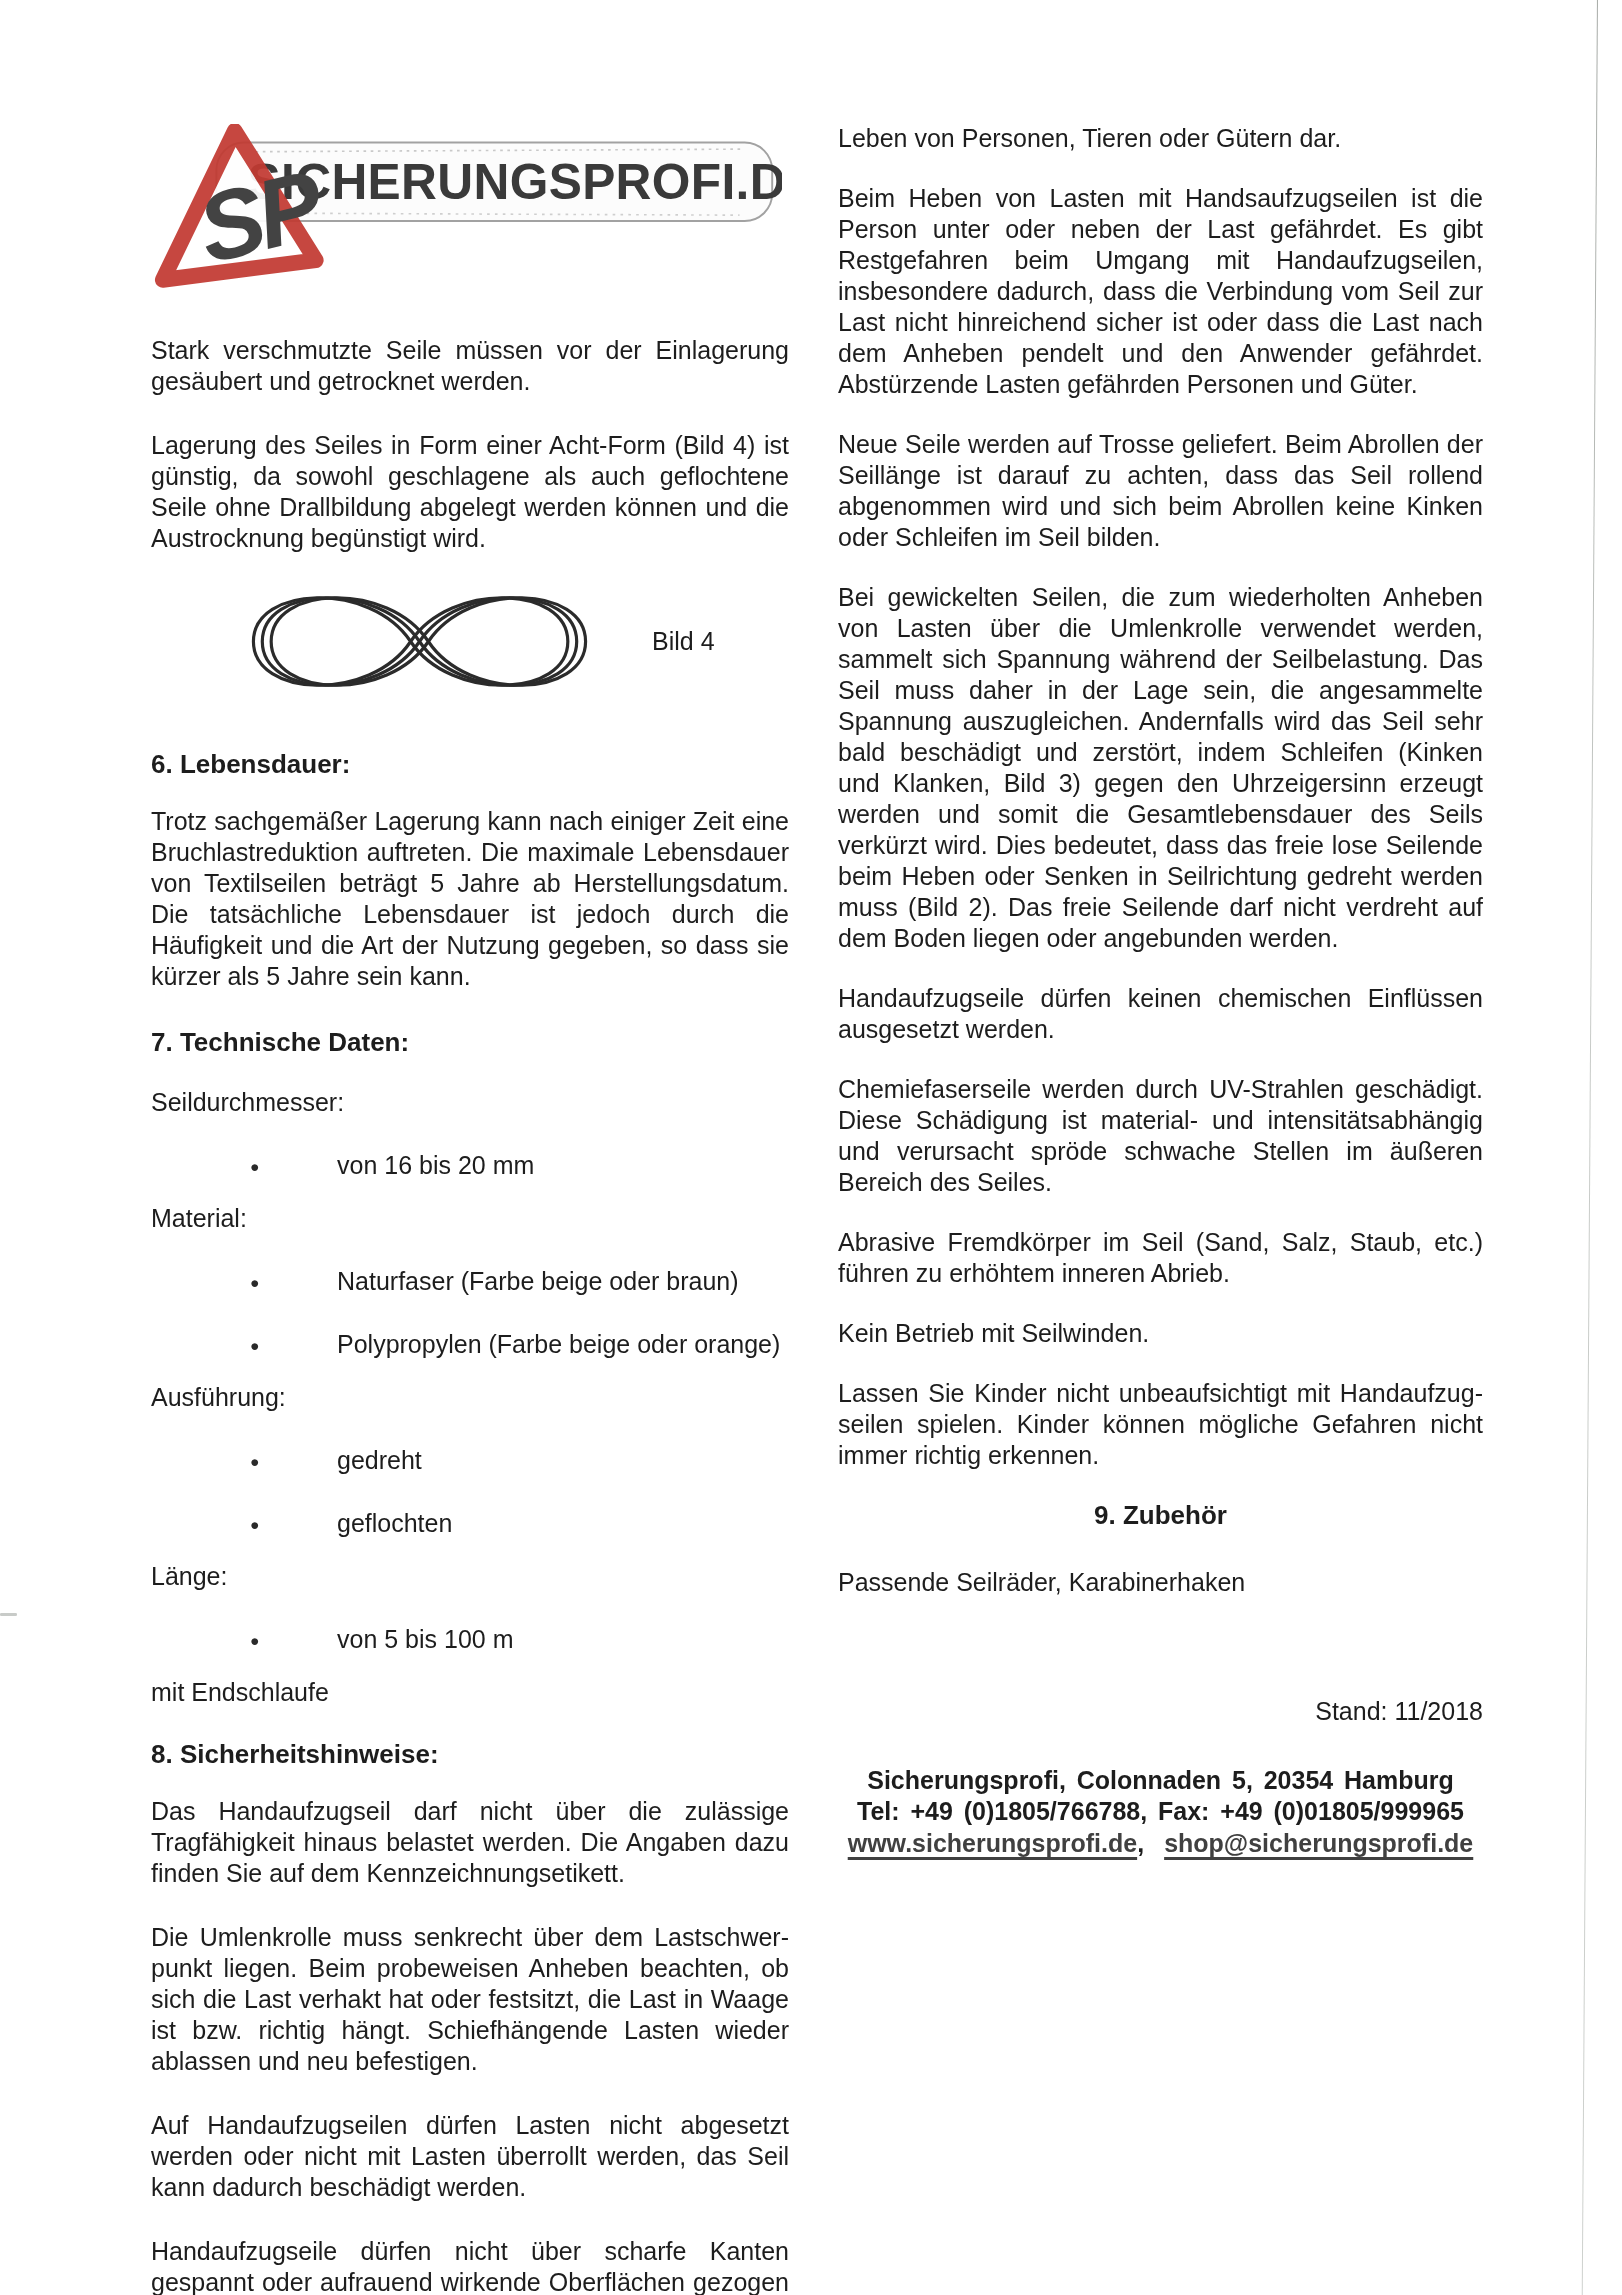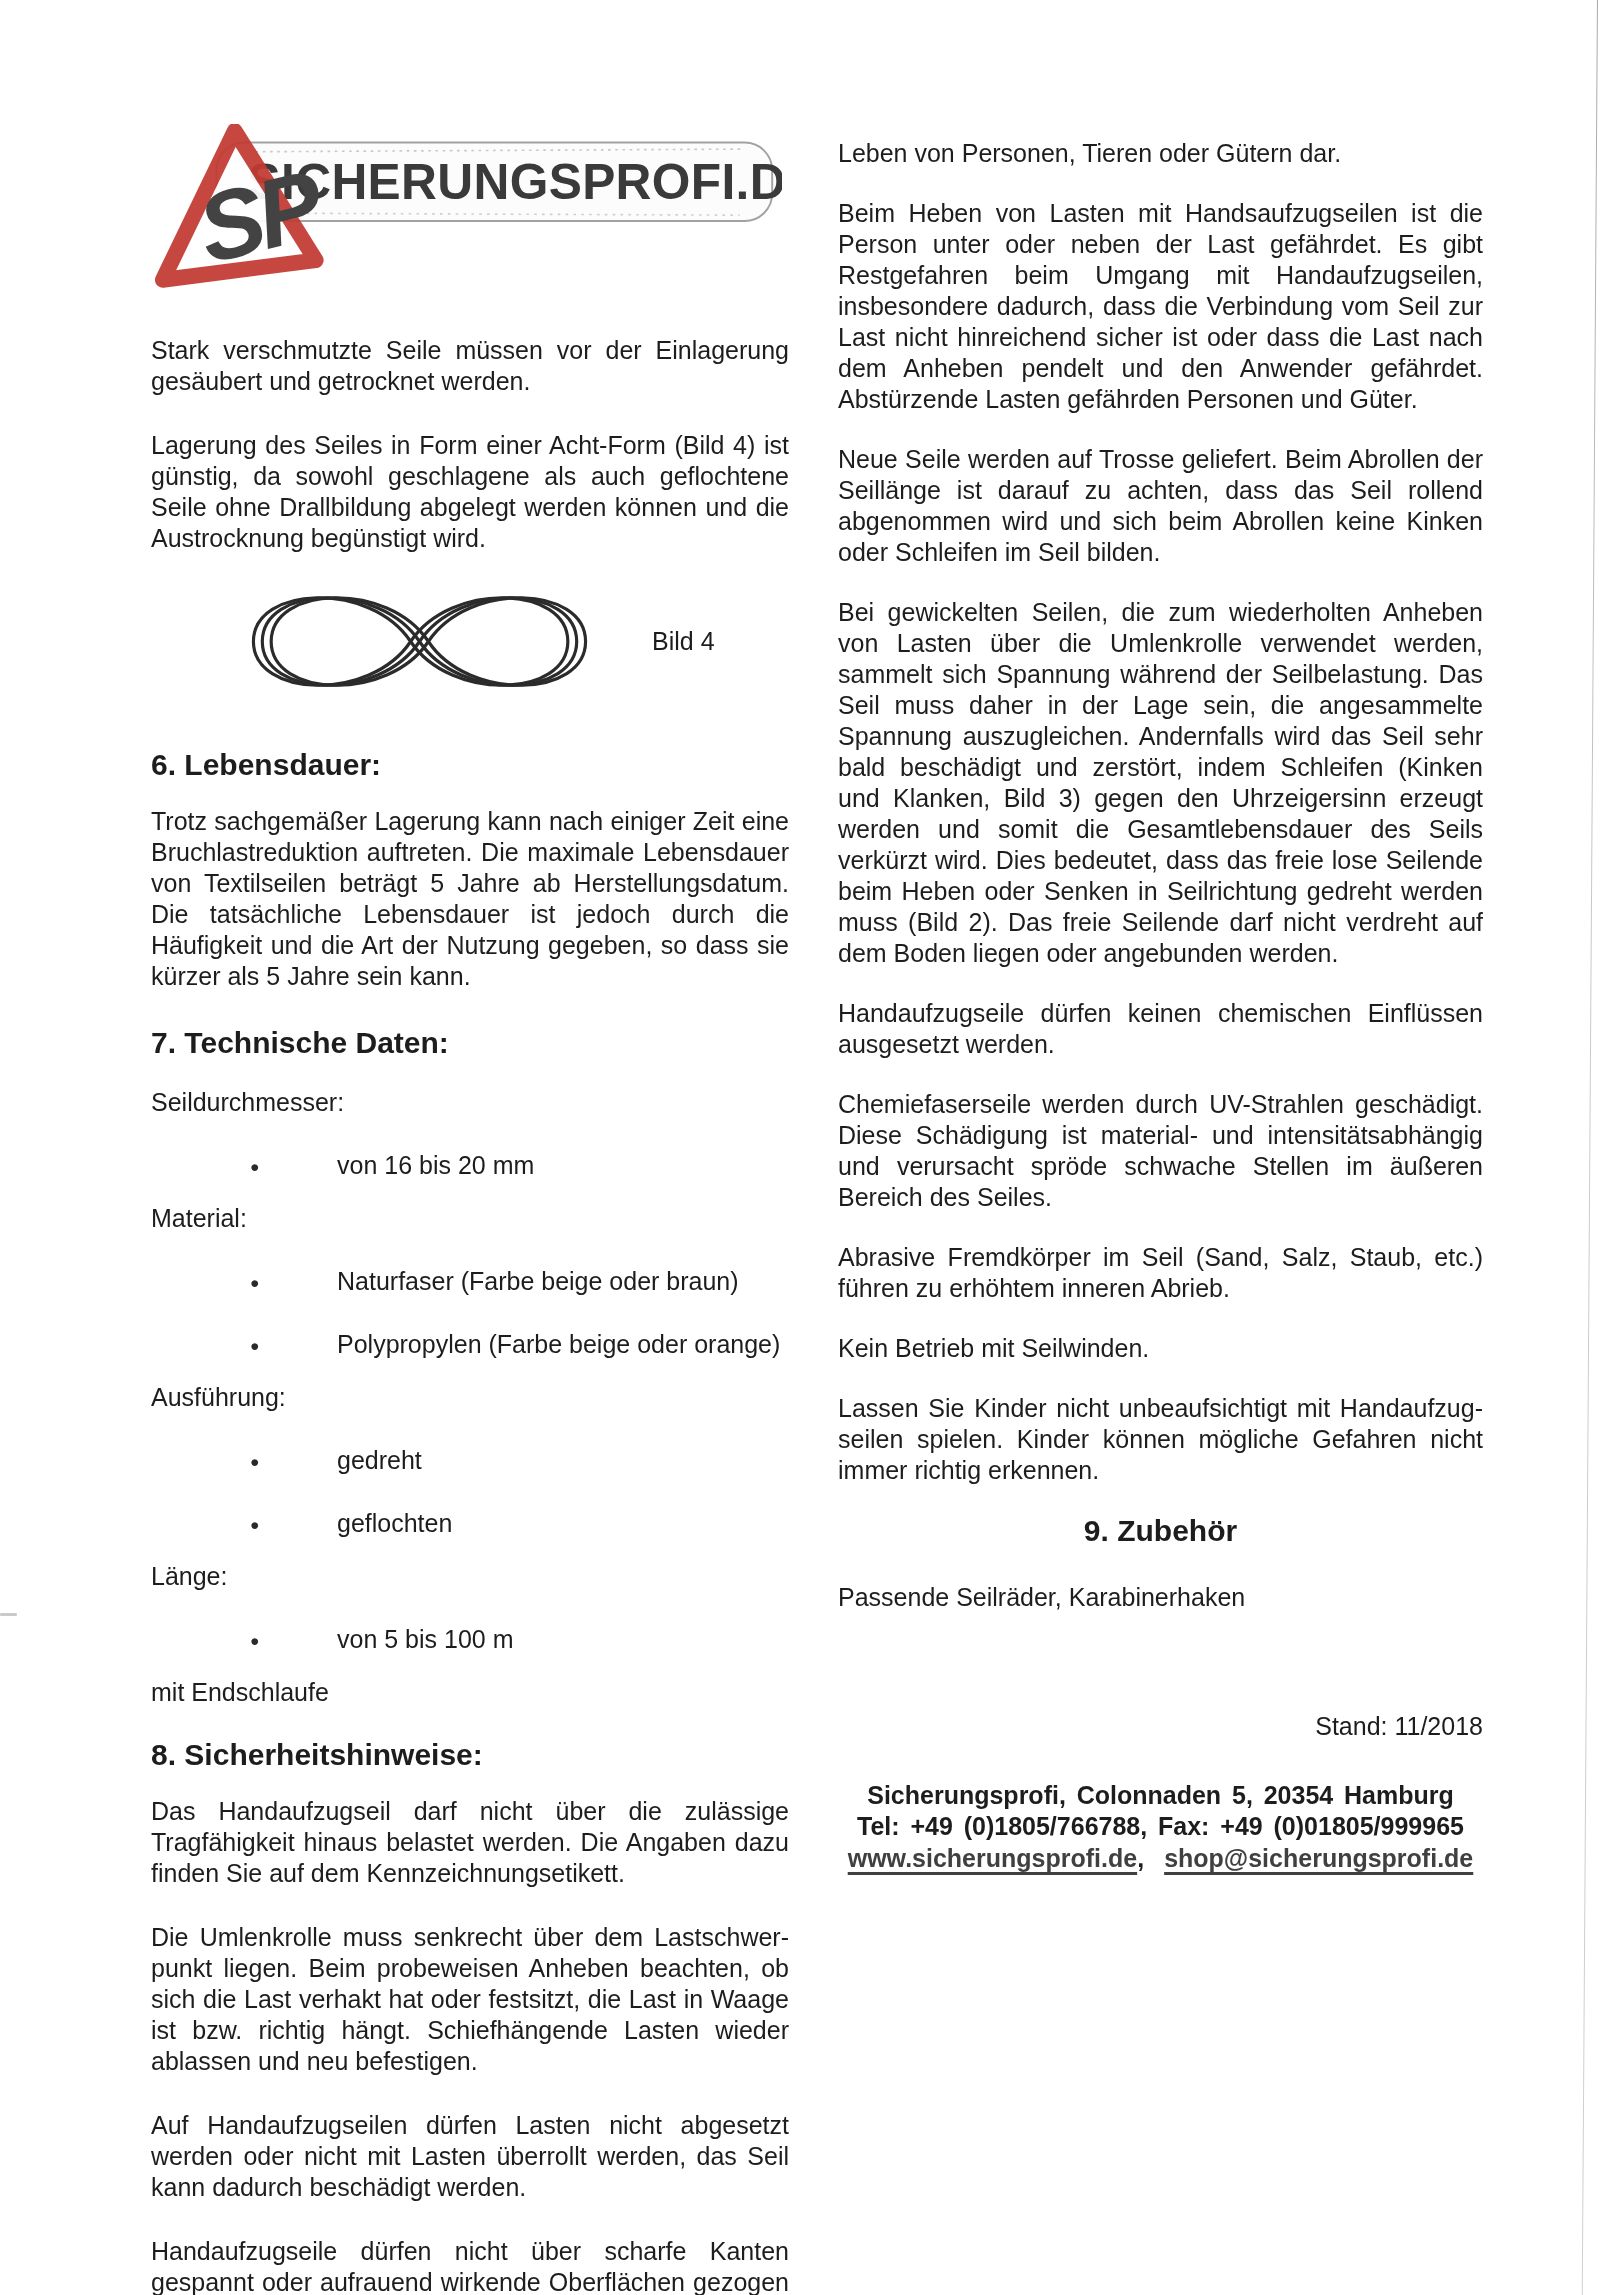--- a/index.html
+++ b/index.html
@@ -4,25 +4,25 @@
 <style>
   html, body { margin:0; padding:0; }
   body {
     width:1623px; height:2295px; position:relative; background:#ffffff;
     font-family:"Liberation Sans","DejaVu Sans",sans-serif;
     font-size:25px; line-height:31px; color:#1d1d1d;
     overflow:hidden;
   }
   .col { position:absolute; }
   .col-left  { left:151px;  top:124px; width:638px; }
-  .col-right { left:838px; top:138px; width:645px; }
+  .col-right { left:838px; top:123px; width:645px; }
   p.para { margin:0 0 33px 0; text-align:justify; }
   .col-right p.para { margin-bottom:29px; }
   p.tight { margin-bottom:17px; }
-  .heading { font-weight:bold; font-size:30px; line-height:31px; margin:0 0 26px 0; }
+  .heading { font-weight:bold; font-size:26px; line-height:31px; margin:0 0 26px 0; }
   .heading-7 { margin-bottom:29px; }
   .heading-9 { margin-top:9.2px; margin-bottom:36px;text-align:center; }
 
   
   .logo-block { width:631px; height:164px; margin:0 0 47px 0; position:relative; }
   .logo-block svg { display:block; }
 
   
   .figure-row { display:flex; align-items:center; margin:0 0 37px 72px;text-align:center; }
   .figure-row svg { display:block; }

